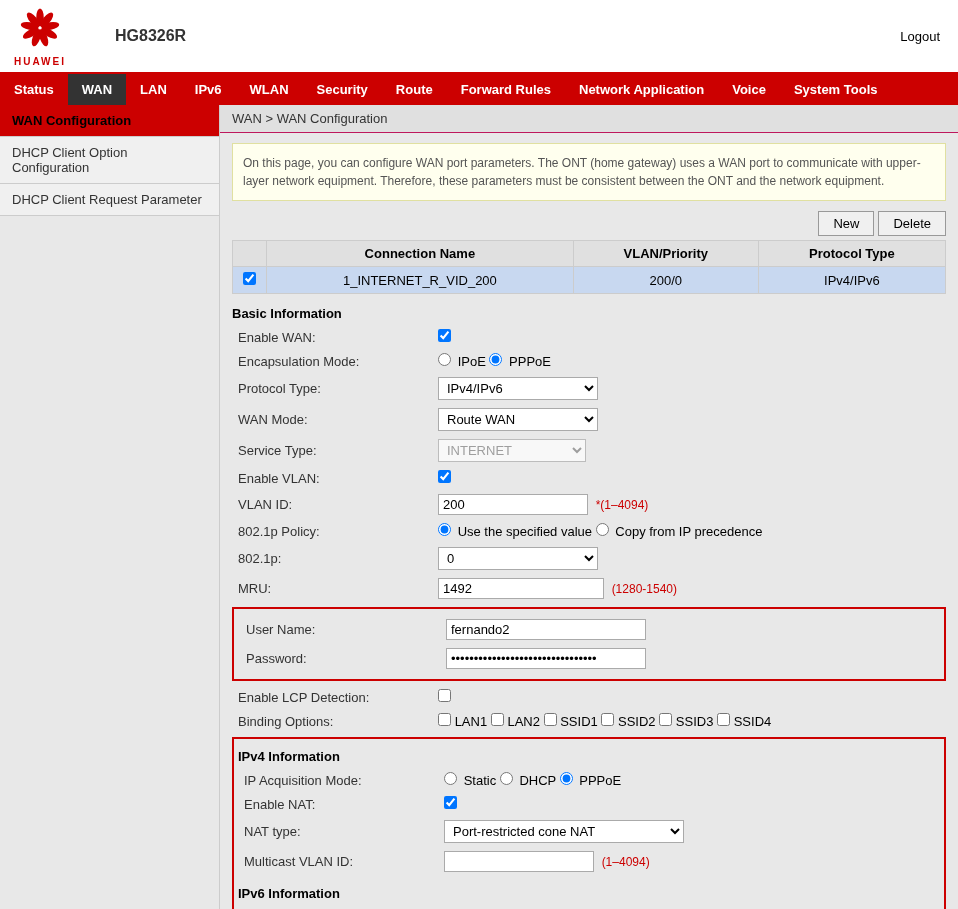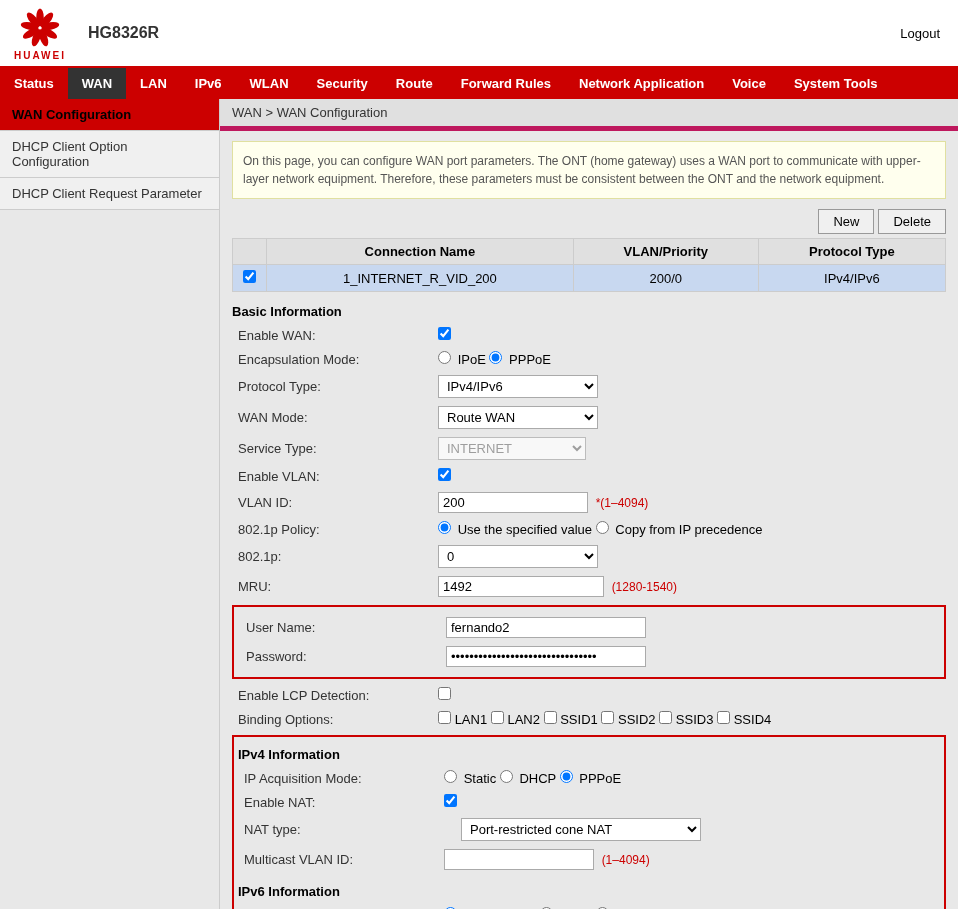--- a/index.html
+++ b/index.html
@@ -1,20 +1,20 @@
 <!DOCTYPE html>
 <html><head>
   <meta charset="utf-8">
   <style>
     * { box-sizing: border-box; margin: 0; padding: 0; }
     body { font-family: Arial, sans-serif; font-size: 13px; background: #d0d0d0; min-width: 958px; }
 
     
     #header { background: white; display: flex; align-items: center; padding: 5px 10px; border-bottom: 2px solid #cc0000; }
-    #logo-area { display: flex; flex-direction: column; align-items: center; margin-right: 8px; }
+    #logo-area { display: flex; flex-direction: column; align-items: center; margin-right: 35px; gap: 6px; }
     #logo-svg { width: 60px; height: 45px; }
     #logo-text { font-size: 10px; color: #cc0000; font-weight: bold; letter-spacing: 2px; }
     #device-name { font-size: 16px; font-weight: bold; color: #333; margin-right: auto; padding-left: 10px; }
     #logout-btn { font-size: 13px; color: #000; cursor: pointer; text-decoration: none; padding: 3px 8px; }
 
     
     #nav { background: #cc0000; display: flex; align-items: center; }
     .nav-item { color: white; padding: 8px 14px; cursor: pointer; font-size: 13px; font-weight: bold; white-space: nowrap; }
     .nav-item.active { background: #333; }
 
@@ -22,21 +22,21 @@
     #content-wrapper { display: flex; background: #e8e8e8; min-height: 820px; }
 
     
     #sidebar { width: 220px; background: #e8e8e8; border-right: 1px solid #ccc; padding: 0; }
     .sidebar-item { padding: 8px 12px; cursor: pointer; font-size: 13px; border-bottom: 1px solid #ccc; }
     .sidebar-item.active { background: #cc0000; color: #000000; font-weight: bold; }
     .sidebar-item:not(.active) { background: #f0f0f0; color: #333; }
 
     
     #main { flex: 1; padding: 0; }
-    #breadcrumb { background: #e0e0e0; padding: 6px 12px; font-size: 13px; border-bottom: 5px solid #be185d; color: #333; }
+    #breadcrumb { background: #e0e0e0; padding: 6px 12px; font-size: 13px; border-bottom: 1px solid #be185d; color: #333; }
     #info-box { margin: 10px 12px; background: #ffffee; border: 1px solid #e0e0a0; padding: 10px 10px; font-size: 12px; color: #555; line-height: 1.5; }
 
     
     #table-area { margin: 0 12px; }
     #table-buttons { display: flex; justify-content: flex-end; margin-bottom: 4px; gap: 4px; }
     .tbl-btn { padding: 4px 14px; font-size: 13px; cursor: pointer; border: 1px solid #999; background: #f0f0f0; }
 
     #wan-table { width: 100%; border-collapse: collapse; font-size: 13px; }
     #wan-table th { background: #e0e0e0; border: 1px solid #ccc; padding: 5px 10px; text-align: center; font-weight: bold; }
     #wan-table td { border: 1px solid #ccc; padding: 5px 10px; text-align: center; }
@@ -277,21 +277,21 @@
               <label>PPPoE</label>
             </td>
           </tr>
           <tr>
             <td class="label-cell">Enable NAT:</td>
             <td class="value-cell"><input type="checkbox" checked="" style=""></td>
           </tr>
           <tr>
             <td class="label-cell">NAT type:</td>
             <td class="value-cell">
-              <select style="width:240px;margin-left:17px;">
+              <select style="width:240px;">
                 <option>Port-restricted cone NAT</option>
                 <option>Full cone NAT</option>
                 <option>Address-restricted cone NAT</option>
                 <option>Symmetric NAT</option>
               </select>
             </td>
           </tr>
           <tr>
             <td class="label-cell">Multicast VLAN ID:</td>
             <td class="value-cell">

